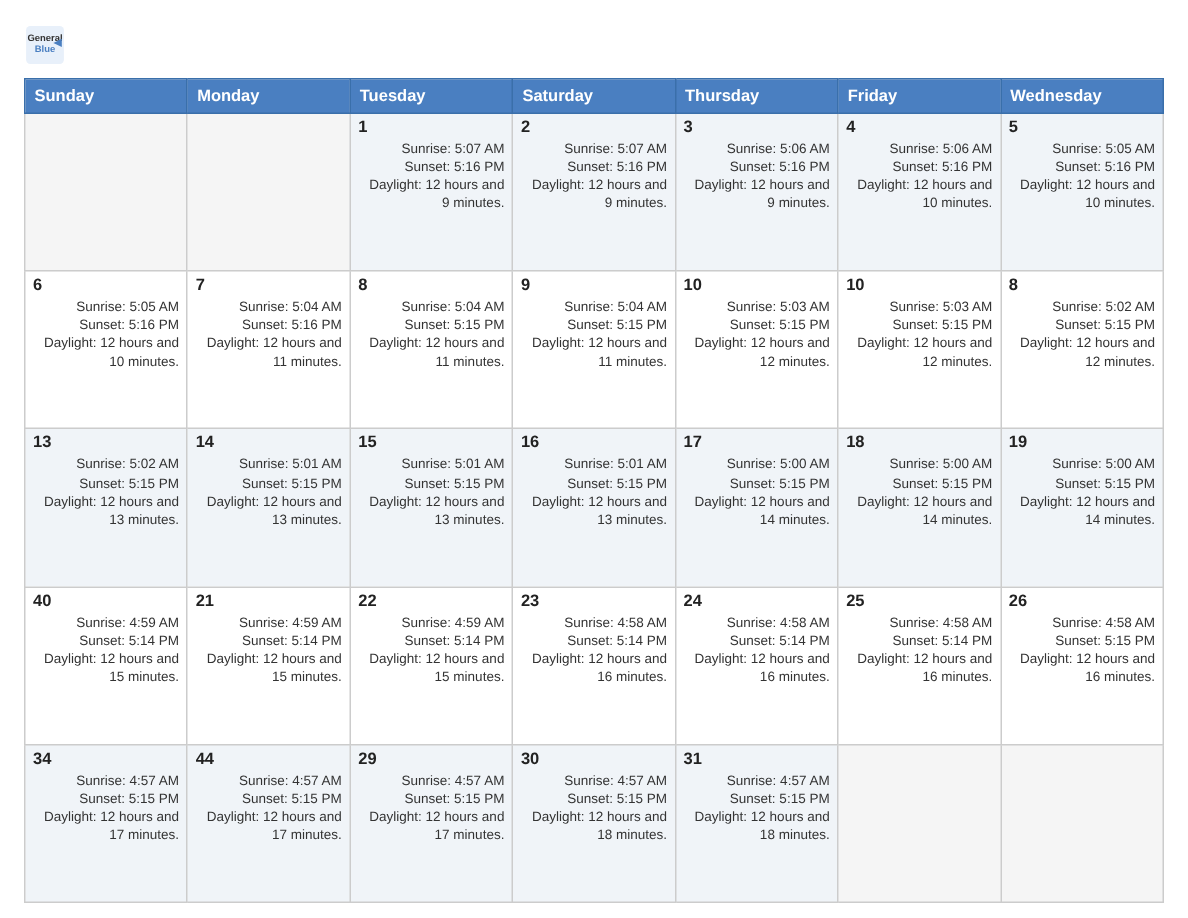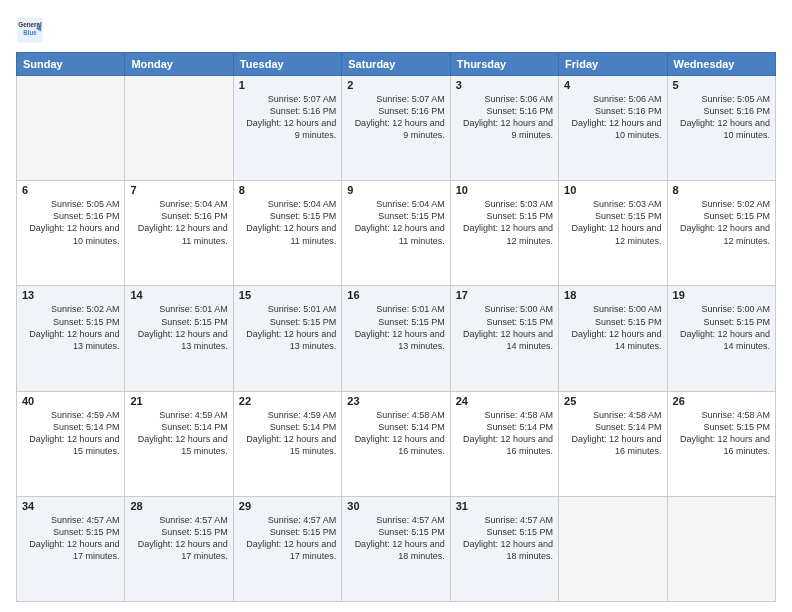--- a/index.html
+++ b/index.html
@@ -289,21 +289,21 @@
           </td>
         </tr>
         <tr>
           <td class="row-shade">
             <div class="day-num">34</div>
             <div class="day-info" style="white-space: pre-line;">Sunrise: 4:57 AM
 Sunset: 5:15 PM
 Daylight: 12 hours and 17 minutes.</div>
           </td>
           <td class="row-shade">
-            <div class="day-num">28</div>
+            <div class="day-num">44</div>
             <div class="day-info" style="white-space: pre-line;">Sunrise: 4:57 AM
 Sunset: 5:15 PM
 Daylight: 12 hours and 17 minutes.</div>
           </td>
           <td class="row-shade">
             <div class="day-num">29</div>
             <div class="day-info" style="white-space: pre-line;">Sunrise: 4:57 AM
 Sunset: 5:15 PM
 Daylight: 12 hours and 17 minutes.</div>
           </td>

